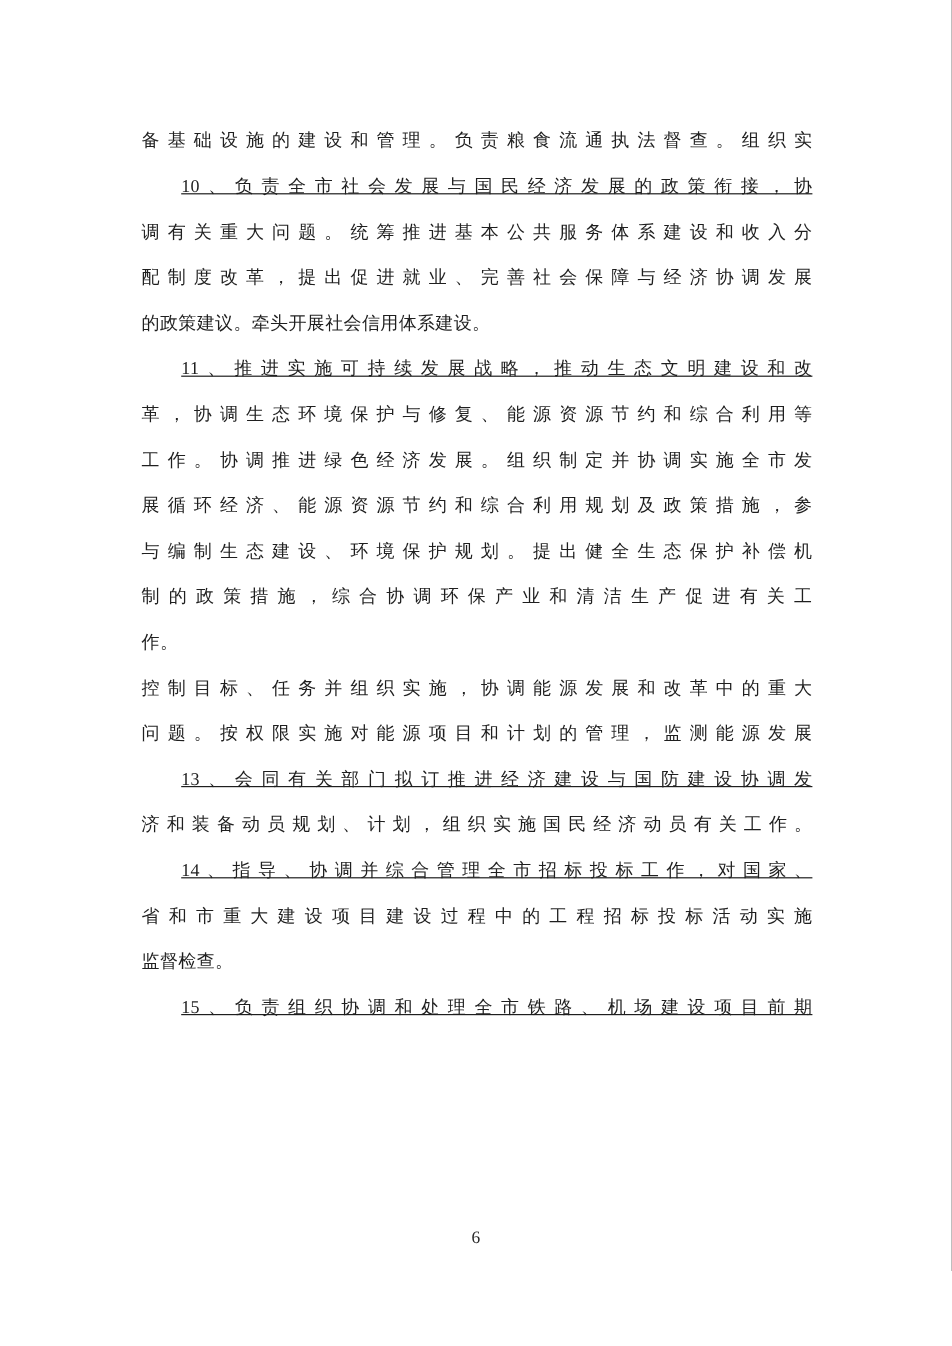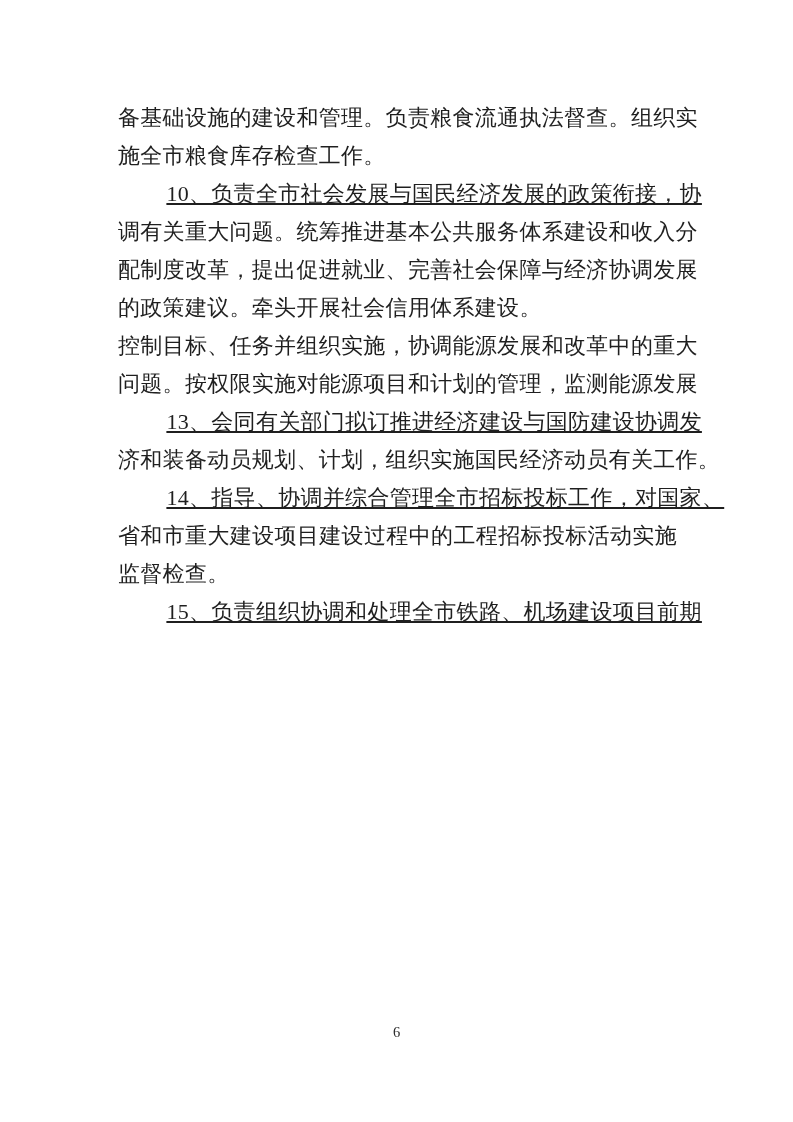--- a/index.html
+++ b/index.html
@@ -16,21 +16,21 @@
     overflow: hidden;
     font-family: "Liberation Serif", "DejaVu Serif", serif;
   }
   .content {
     position: absolute;
     left: 118px;
     top: 99px;
     width: 559px;
   }
   .ln {
-    font-size: 22px;
+    font-size: 15px;
     height: 38px;
     line-height: 38px;
     color: #1f1f1f;
     text-align: justify;
     text-align-last: justify;
     letter-spacing: 0.3px;
     white-space: nowrap;
   }
   .ln.pend {
     text-align-last: left;
@@ -52,30 +52,38 @@
   }
 </style>
 </head>
 <body>
 
 <div class="page">
   <div class="content">
 
     <div>
       <div class="ln">备基础设施的建设和管理。负责粮食流通执法督查。组织实</div>
-      <div class="ln pend">施全市粮食库存检查工作。</div>
     </div>
 
     <div>
       <div class="ln ind">10、负责全市社会发展与国民经济发展的政策衔接，协</div>
       <div class="ln">调有关重大问题。统筹推进基本公共服务体系建设和收入分</div>
       <div class="ln">配制度改革，提出促进就业、完善社会保障与经济协调发展</div>
       <div class="ln pend">的政策建议。牵头开展社会信用体系建设。</div>
     </div>
 
+    <div>
+      <div class="ln ind">11、推进实施可持续发展战略，推动生态文明建设和改</div>
+      <div class="ln">革，协调生态环境保护与修复、能源资源节约和综合利用等</div>
+      <div class="ln">工作。协调推进绿色经济发展。组织制定并协调实施全市发</div>
+      <div class="ln">展循环经济、能源资源节约和综合利用规划及政策措施，参</div>
+      <div class="ln">与编制生态建设、环境保护规划。提出健全生态保护补偿机</div>
+      <div class="ln">制的政策措施，综合协调环保产业和清洁生产促进有关工</div>
+      <div class="ln pend">作。</div>
+    </div>
 
     <div>
       <div class="ln">控制目标、任务并组织实施，协调能源发展和改革中的重大</div>
       <div class="ln">问题。按权限实施对能源项目和计划的管理，监测能源发展</div>
     </div>
 
     <div>
       <div class="ln ind">13、会同有关部门拟订推进经济建设与国防建设协调发</div>
       <div class="ln">济和装备动员规划、计划，组织实施国民经济动员有关工作。</div>
     </div>

